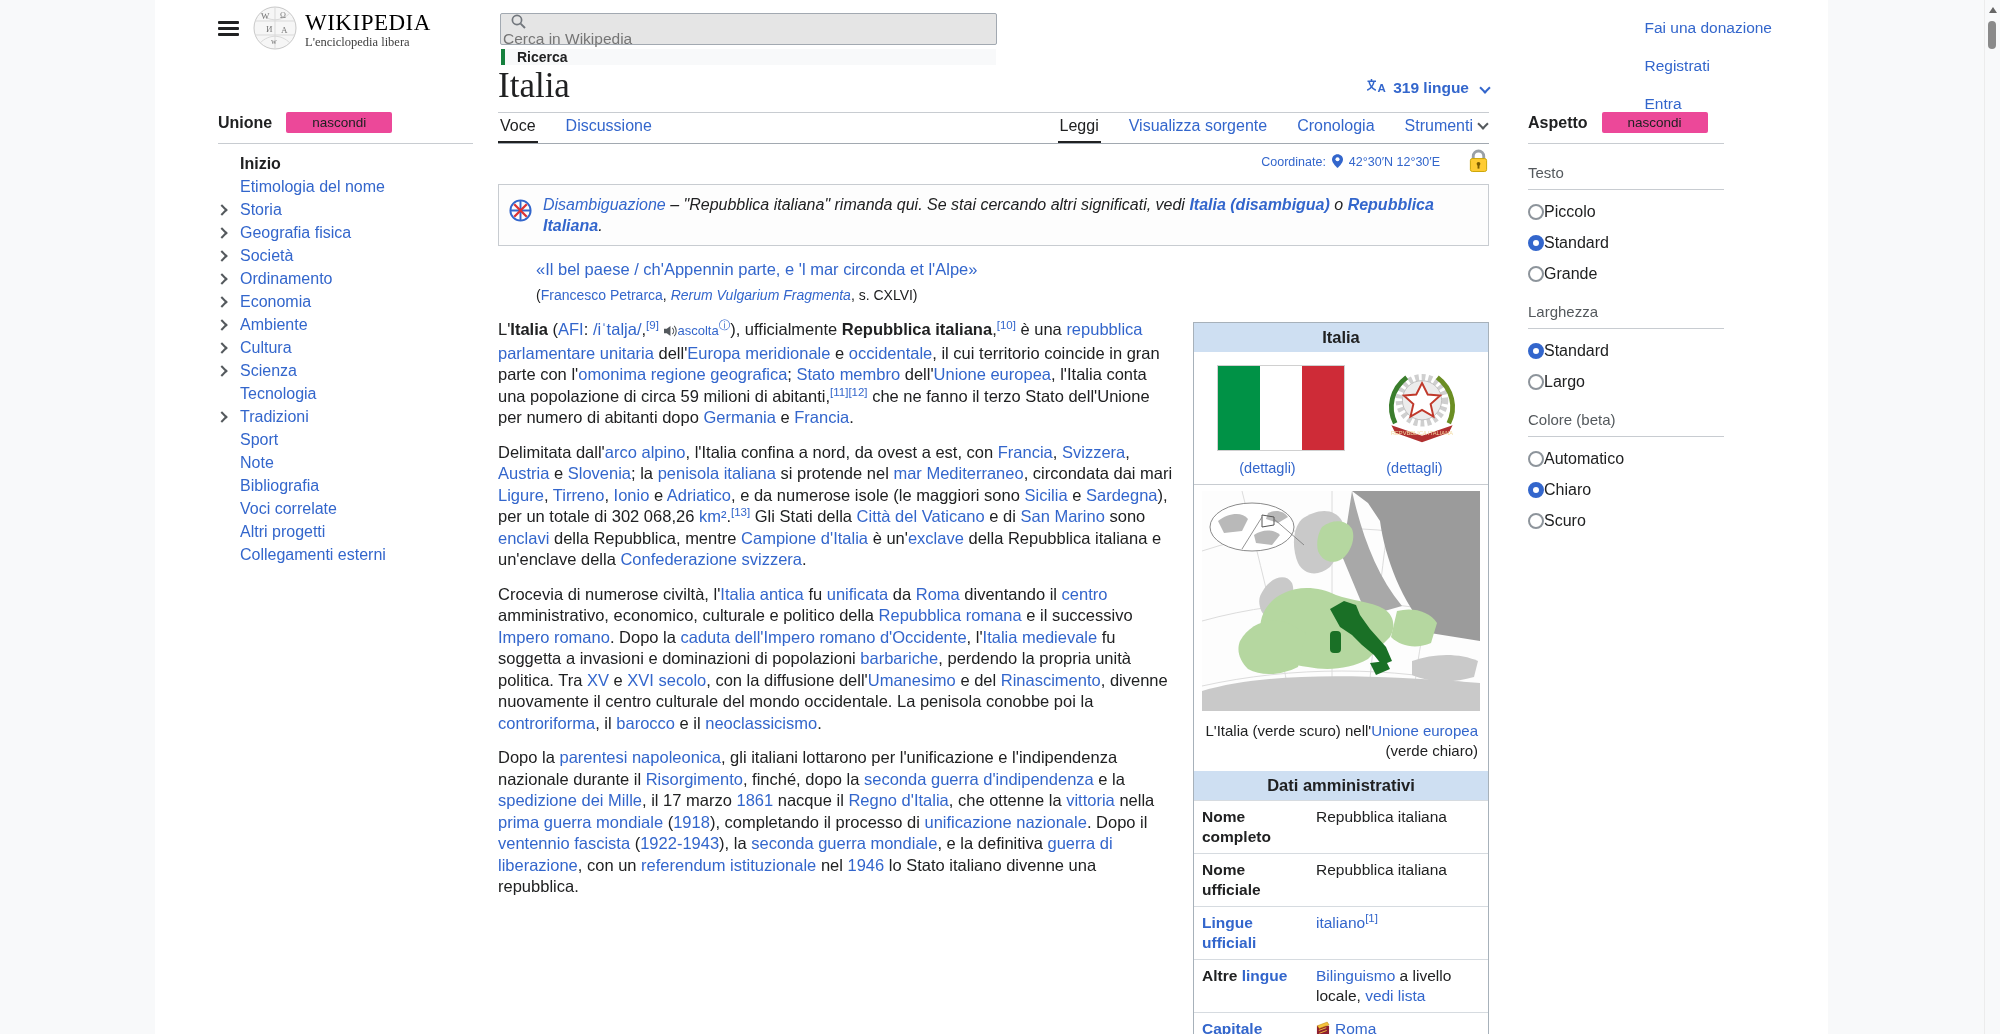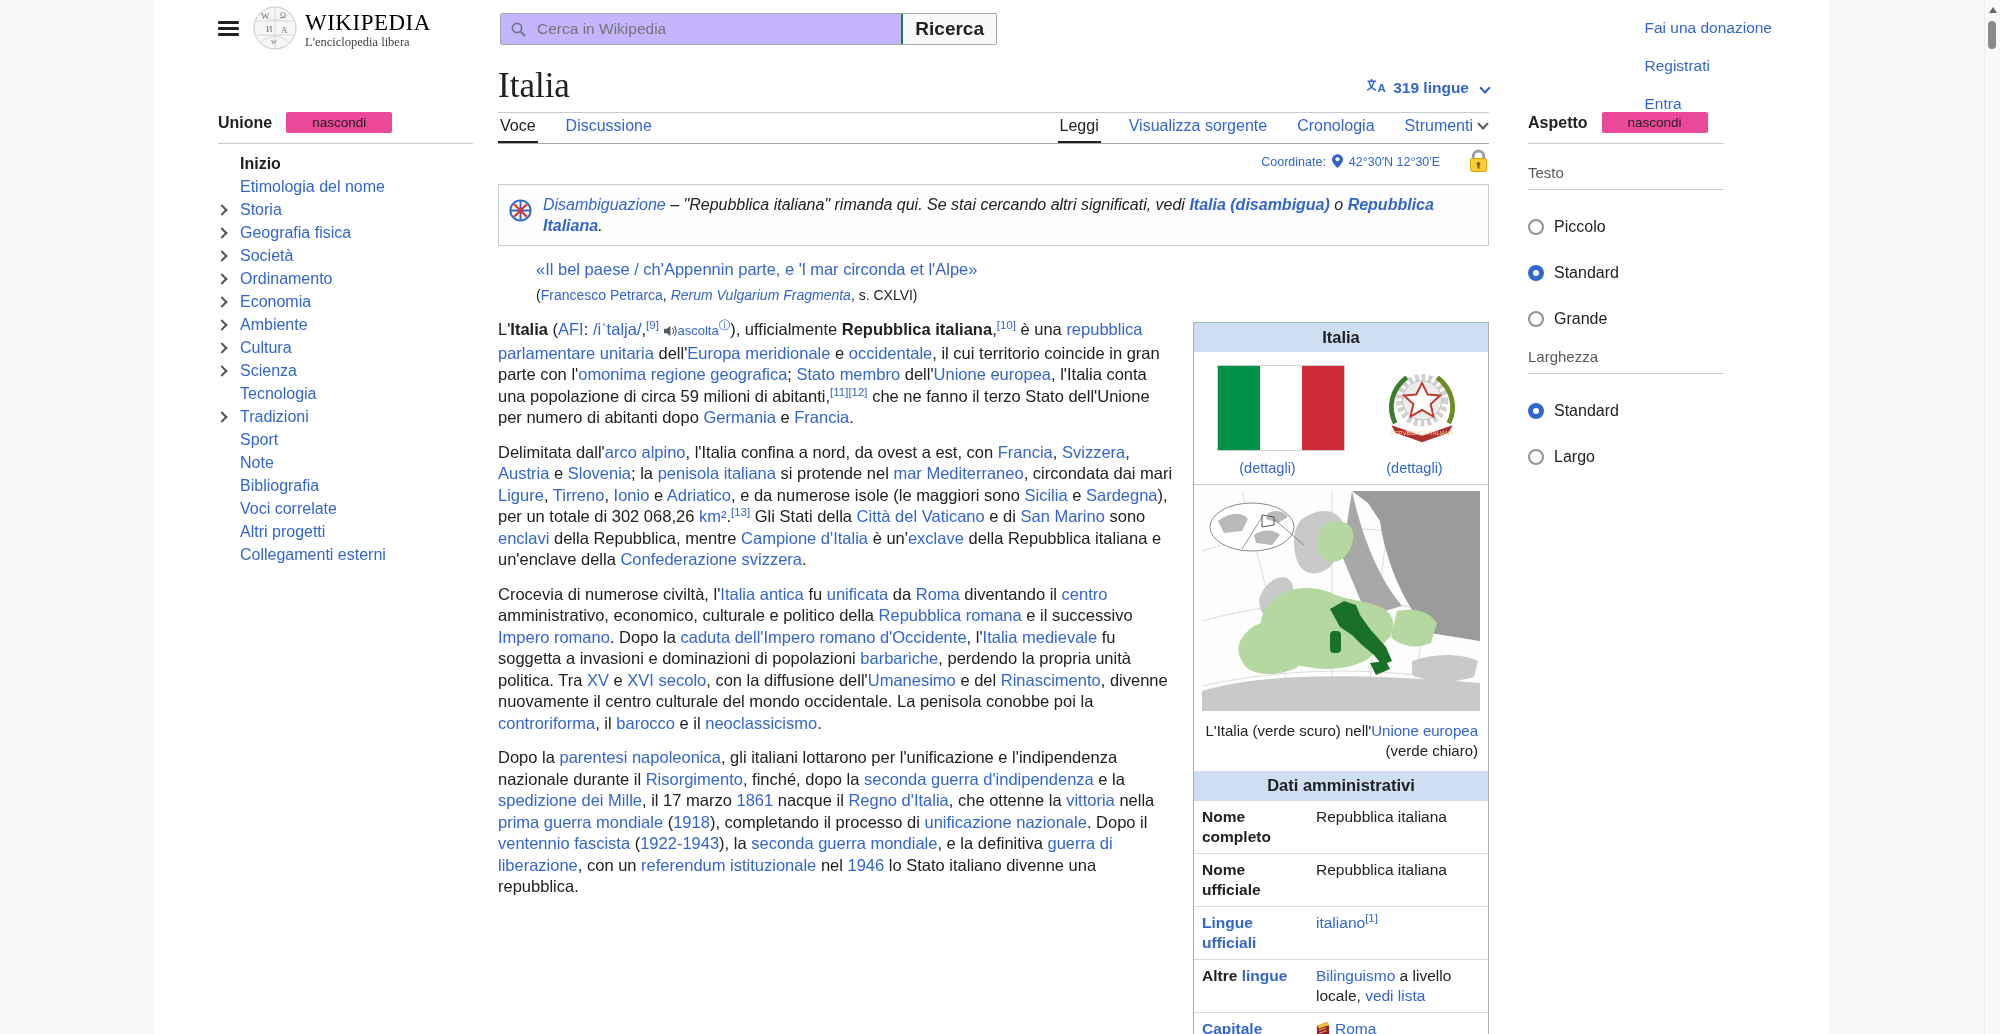--- a/index.html
+++ b/index.html
@@ -12,41 +12,41 @@
   
   .hdr{position:absolute;left:0;top:0;width:100%;height:58px;}
   .burger{position:absolute;left:63px;top:21px;width:21px;height:15px;cursor:pointer;}
   .burger div{height:2.5px;background:#202122;margin-bottom:3.5px;border-radius:1px;}
   .logo{position:absolute;left:98px;top:6px;display:flex;align-items:center;cursor:pointer;}
   .logomark{margin-right:8px;}
   .wordmark{font-family:"Liberation Serif","DejaVu Serif",serif;line-height:1.05;}
   .wm-title{font-size:23px;letter-spacing:.5px;color:#000;}
   .wm-sub{font-size:12.5px;color:#404040;}
   .search{position:absolute;left:345px;top:13px;width:497px;height:32px;display:flex;
-    border:1px solid #a2a9b1;border-radius:2px;background:#c4b5fd;box-sizing:border-box;}
+    border:1px solid #a2a9b1;border-radius:2px;background:#e5e5e5;box-sizing:border-box;flex-direction:column;}
   .search .mag{width:34px;display:flex;align-items:center;justify-content:center;}
   .search input{border:0;outline:0;flex:1;font-size:15.5px;font-family:inherit;color:#202122;background:transparent;}
-  .search .btn{border-left:2px solid #15803d;background:#f8f9fa;font-weight:bold;font-size:19px;
+  .search .btn{border-left:4px solid #15803d;background:#f8f9fa;font-weight:bold;font-size:14px;
     padding:0 12px;display:flex;align-items:center;cursor:pointer;color:#202122;}
   .userlinks{position:absolute;right:56px;top:19px;display:flex;gap:20px;font-size:15.5px;flex-direction:column;}
   
   .toc{position:absolute;left:63px;top:112px;width:255px;font-size:16px;}
   .panelhead{display:flex;align-items:center;gap:14px;padding-bottom:10px;border-bottom:1px solid #c8ccd1;}
   .panelhead .ttl{font-weight:bold;font-size:16px;color:#202122;}
   .pill{background:#ec4899;border-radius:2px;padding:3px 26px;font-size:13.5px;color:#202122;cursor:pointer;}
   .toc-list{margin-top:8px;}
   .toc-item{position:relative;padding:4px 0 4px 22px;line-height:15px;cursor:pointer;}
   .toc-item .chevR{position:absolute;left:0;top:8px;}
   .toc-item.active{font-weight:bold;color:#202122;}
   .chevR{display:inline-block;width:6px;height:6px;border-right:2px solid #54595d;border-bottom:2px solid #54595d;transform:rotate(-45deg);}
   .chevD{display:inline-block;width:6px;height:6px;border-right:2px solid #54595d;border-bottom:2px solid #54595d;transform:rotate(45deg);margin-left:6px;vertical-align:3px;}
   .asp{position:absolute;left:1373px;top:112px;width:196px;}
   .asp-sec{margin-top:14px;}
   .asp-sec .sec-ttl{color:#54595d;font-size:15px;padding:6px 0 8px;border-bottom:1px solid #c8ccd1;}
-  .opt{display:flex;align-items:center;gap:10px;margin-top:28px;font-size:16px;cursor:pointer;}
+  .opt{display:flex;align-items:center;margin-top:13px;font-size:16px;cursor:pointer;}
   .radio{width:16px;height:16px;border-radius:50%;border:2px solid #8d949b;background:#fff;box-sizing:border-box;flex:0 0 auto;}
   .radio.sel{border:5px solid #36c;}
   
   .main{position:absolute;left:343px;top:66px;width:991px;}
   .titlebar{position:relative;height:46px;border-bottom:1px solid #c8ccd1;}
   .titlebar h1{margin:0;font-family:"Liberation Serif","DejaVu Serif",serif;font-weight:normal;font-size:35px;line-height:40px;}
   .langbtn{position:absolute;right:0;top:12px;display:flex;align-items:center;gap:6px;color:#3366cc;
     font-size:15.5px;font-weight:bold;cursor:pointer;}
   .tabsrow{display:flex;justify-content:space-between;border-bottom:1px solid #a2a9b1;height:30px;font-size:16px;}
   .tabgroup{display:flex;gap:26px;}
@@ -338,20 +338,35 @@
             <div class="sec-ttl">Larghezza</div>
             <div class="opt">
               <span class="radio sel"></span>
               <span>Standard</span>
             </div>
             <div class="opt">
               <span class="radio"></span>
               <span>Largo</span>
             </div>
           </div>
+          <div class="asp-sec">
+            <div class="sec-ttl">Colore (beta)</div>
+            <div class="opt">
+              <span class="radio"></span>
+              <span>Automatico</span>
+            </div>
+            <div class="opt">
+              <span class="radio sel"></span>
+              <span>Chiaro</span>
+            </div>
+            <div class="opt">
+              <span class="radio"></span>
+              <span>Scuro</span>
+            </div>
+          </div>
         </div>
     </div>
   </div>
 
   <div class="sbar">
     <div class="up"></div>
     <div class="thumb"></div>
   </div>
 </div>
 

